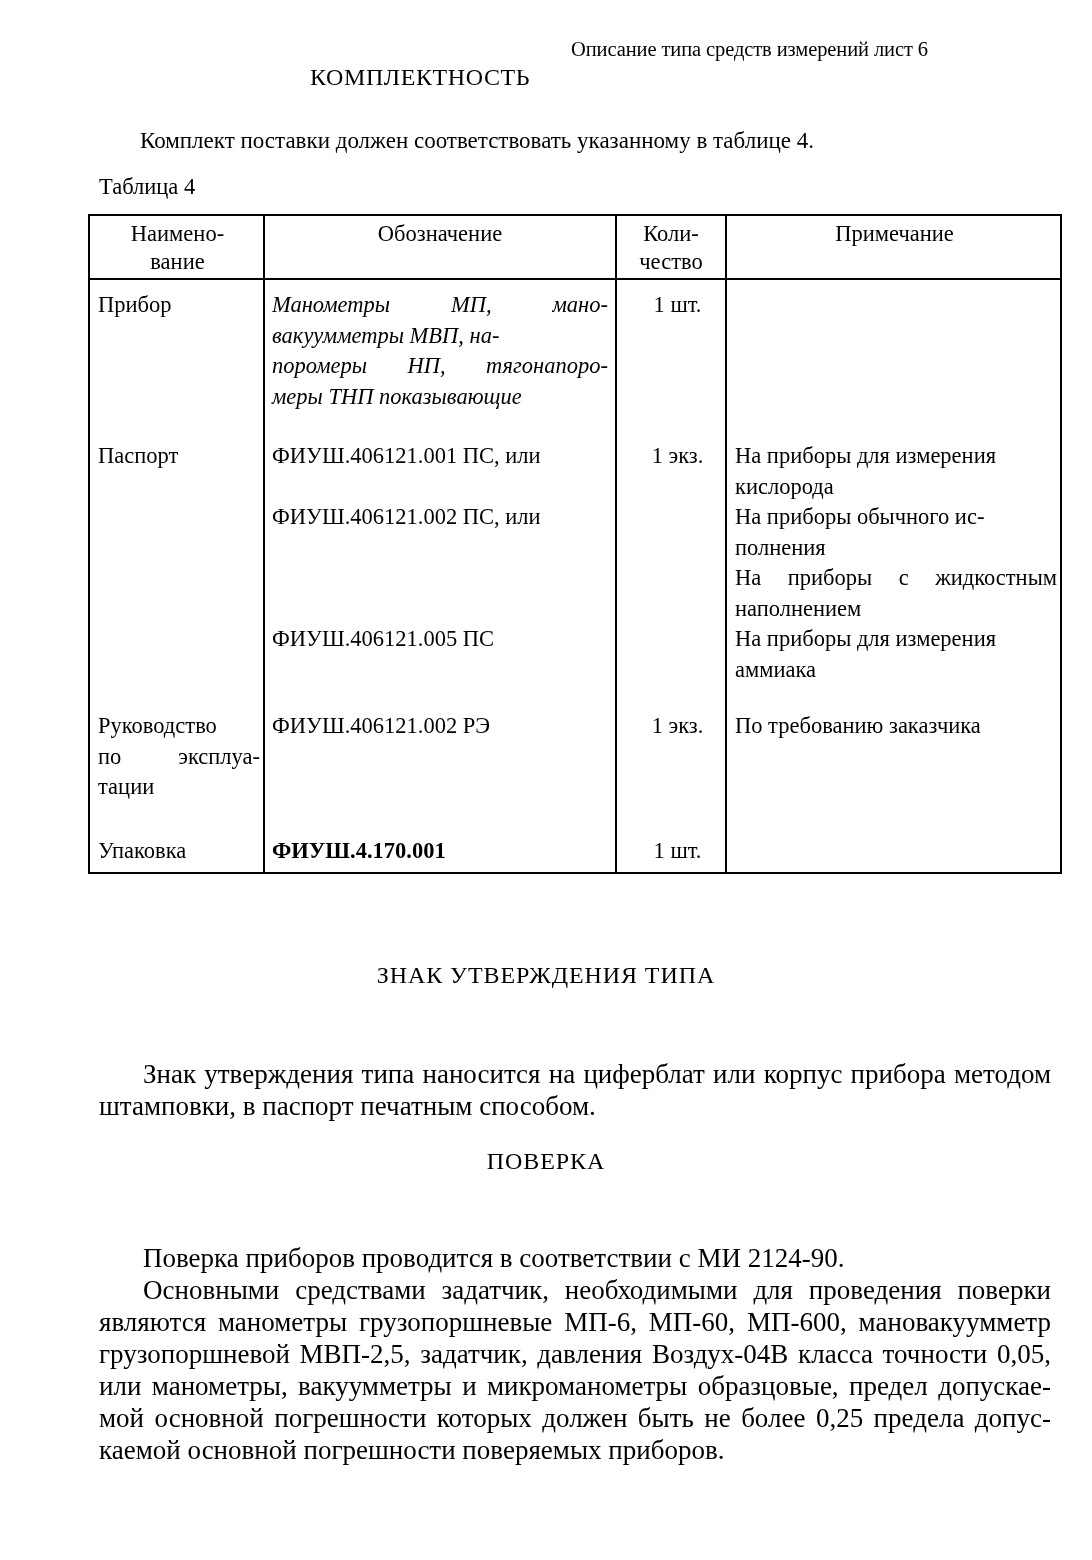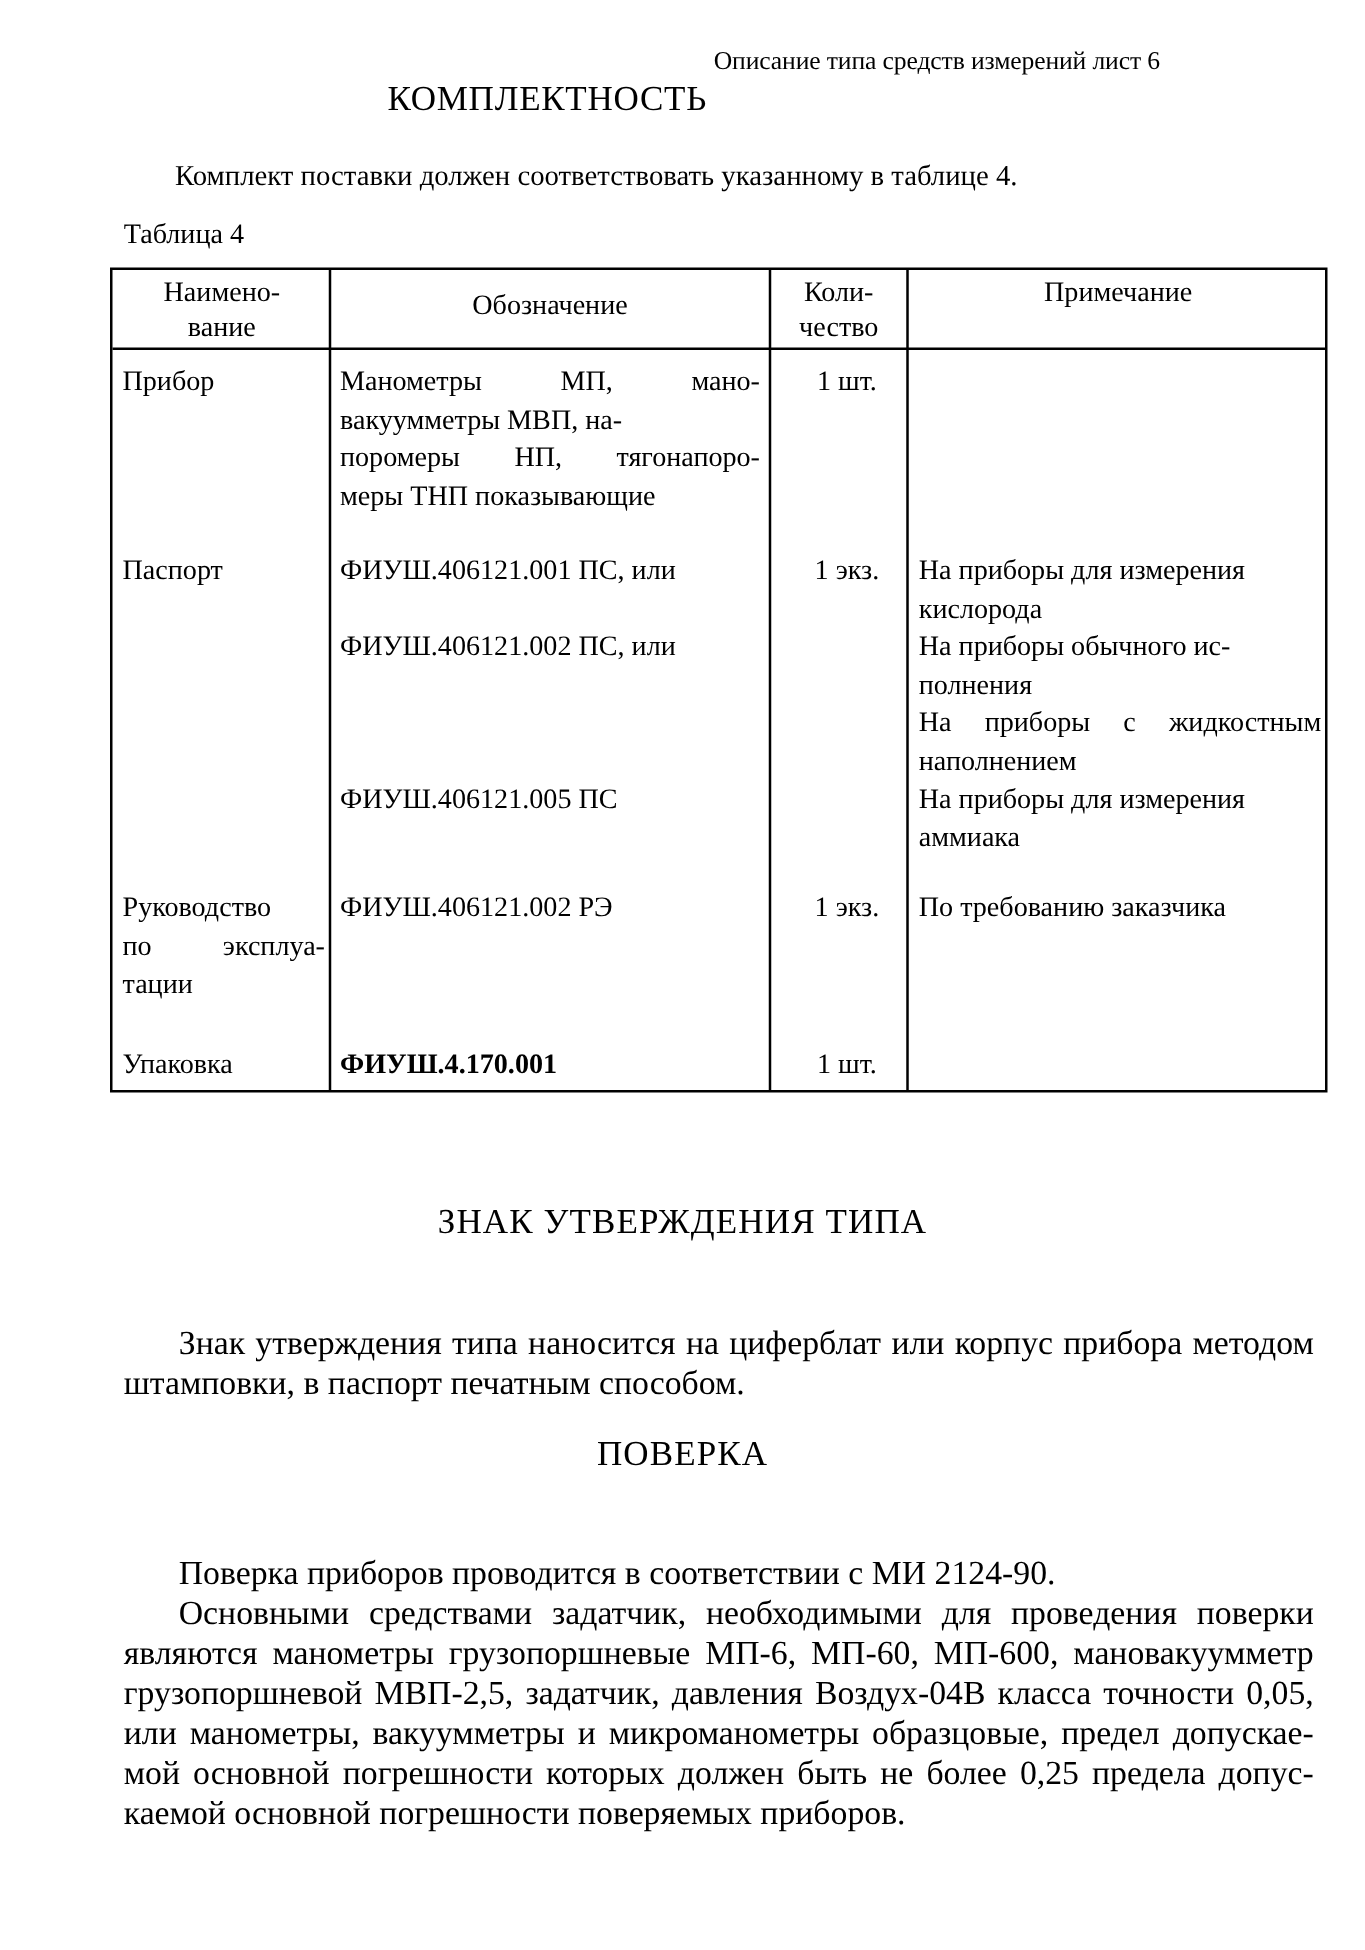--- a/index.html
+++ b/index.html
@@ -31,21 +31,21 @@
     right: 32px;
     font-size: 20.5px;
     line-height: 1.15;
     white-space: nowrap;
     letter-spacing: -0.1px;
   }
 
   
   .section-title {
     position: absolute;
-    font-size: 28px;
+    font-size: 24px;
     letter-spacing: 0.6px;
     white-space: nowrap;
   }
   .section-title.komplektnost {
     top: 64px;
     left: 310px;
   }
   .section-title.znak {
     top: 962px;
     left: 0;
@@ -108,40 +108,40 @@
     background: #000;
   }
 
   .th {
     position: absolute;
     font-size: 22.5px;
     line-height: 28px;
     text-align: center;
   }
   .th.h1 { left: 2px;   width: 171px; top: 4px; }
-  .th.h2 { left: 175px; width: 350px; top: 14px; }
+  .th.h2 { left: 175px; width: 350px; top: 4px; }
   .th.h3 { left: 527px; width: 108px; top: 4px; }
   .th.h4 { left: 637px; width: 335px; top: 4px; }
 
   .cell {
     position: absolute;
     font-size: 22.5px;
     line-height: 30.5px;
   }
 
   
   .c1-cell { left: 8px; width: 162px; }
   .c1-cell.r1 { top: 74px; }
   .c1-cell.r2 { top: 225px; }
   .c1-cell.r3 { top: 495px; }
   .c1-cell.r4 { top: 620px; }
 
   
   .c2-cell { left: 182px; width: 336px; }
-  .c2-cell.r1 { top: 74px; text-align: justify; }
+  .c2-cell.r1 { top: 74px; text-align: justify; font-style: italic; }
   .c2-cell.r2a { top: 225px; }
   .c2-cell.r2b { top: 286px; }
   .c2-cell.r2c { top: 347px; }
   .c2-cell.r2d { top: 408px; }
   .c2-cell.r3 { top: 495px; }
   .c2-cell.r4 { top: 620px; font-weight: bold; }
 
   
   .c3-cell { left: 527px; width: 108px; text-align: center; padding-left: 13px; box-sizing: border-box; }
   .c3-cell.r1 { top: 74px; }

